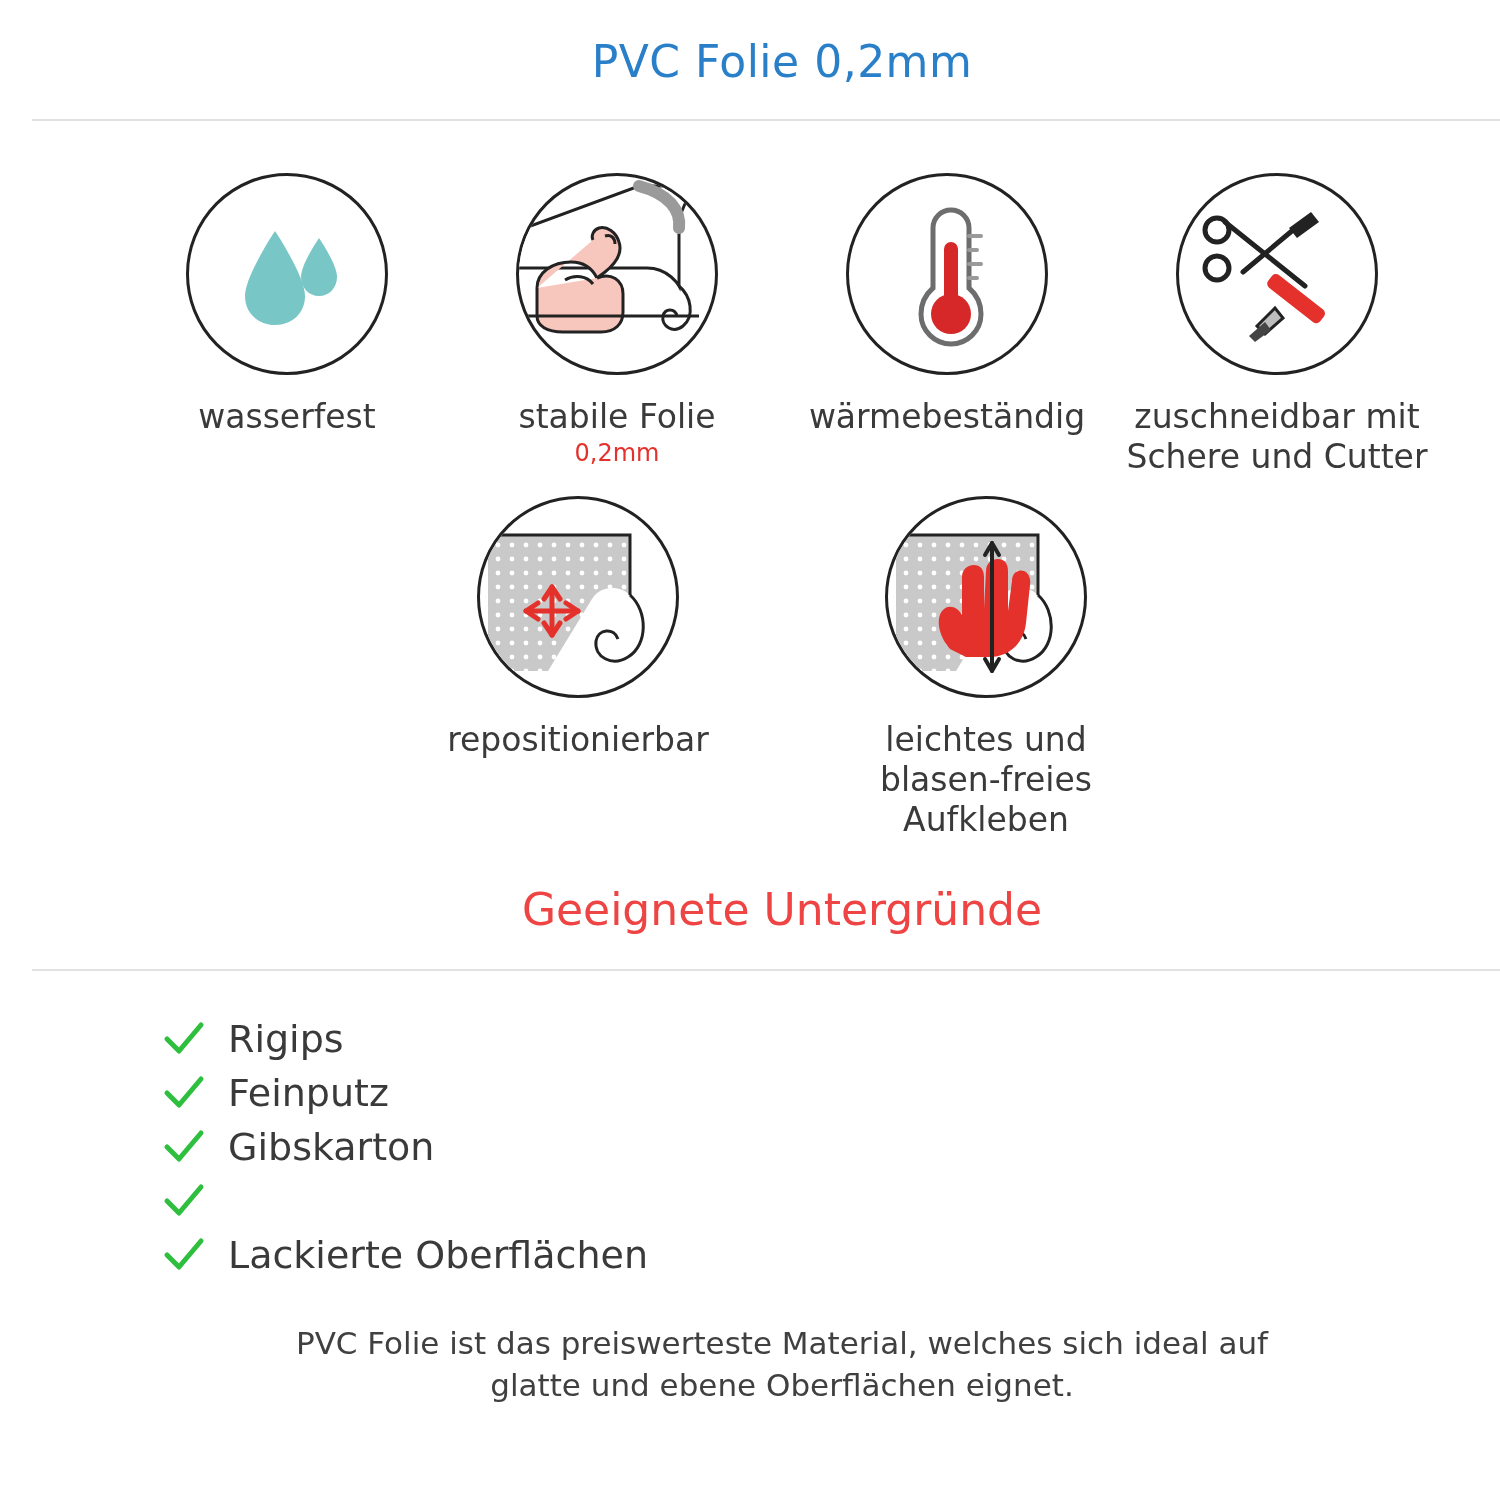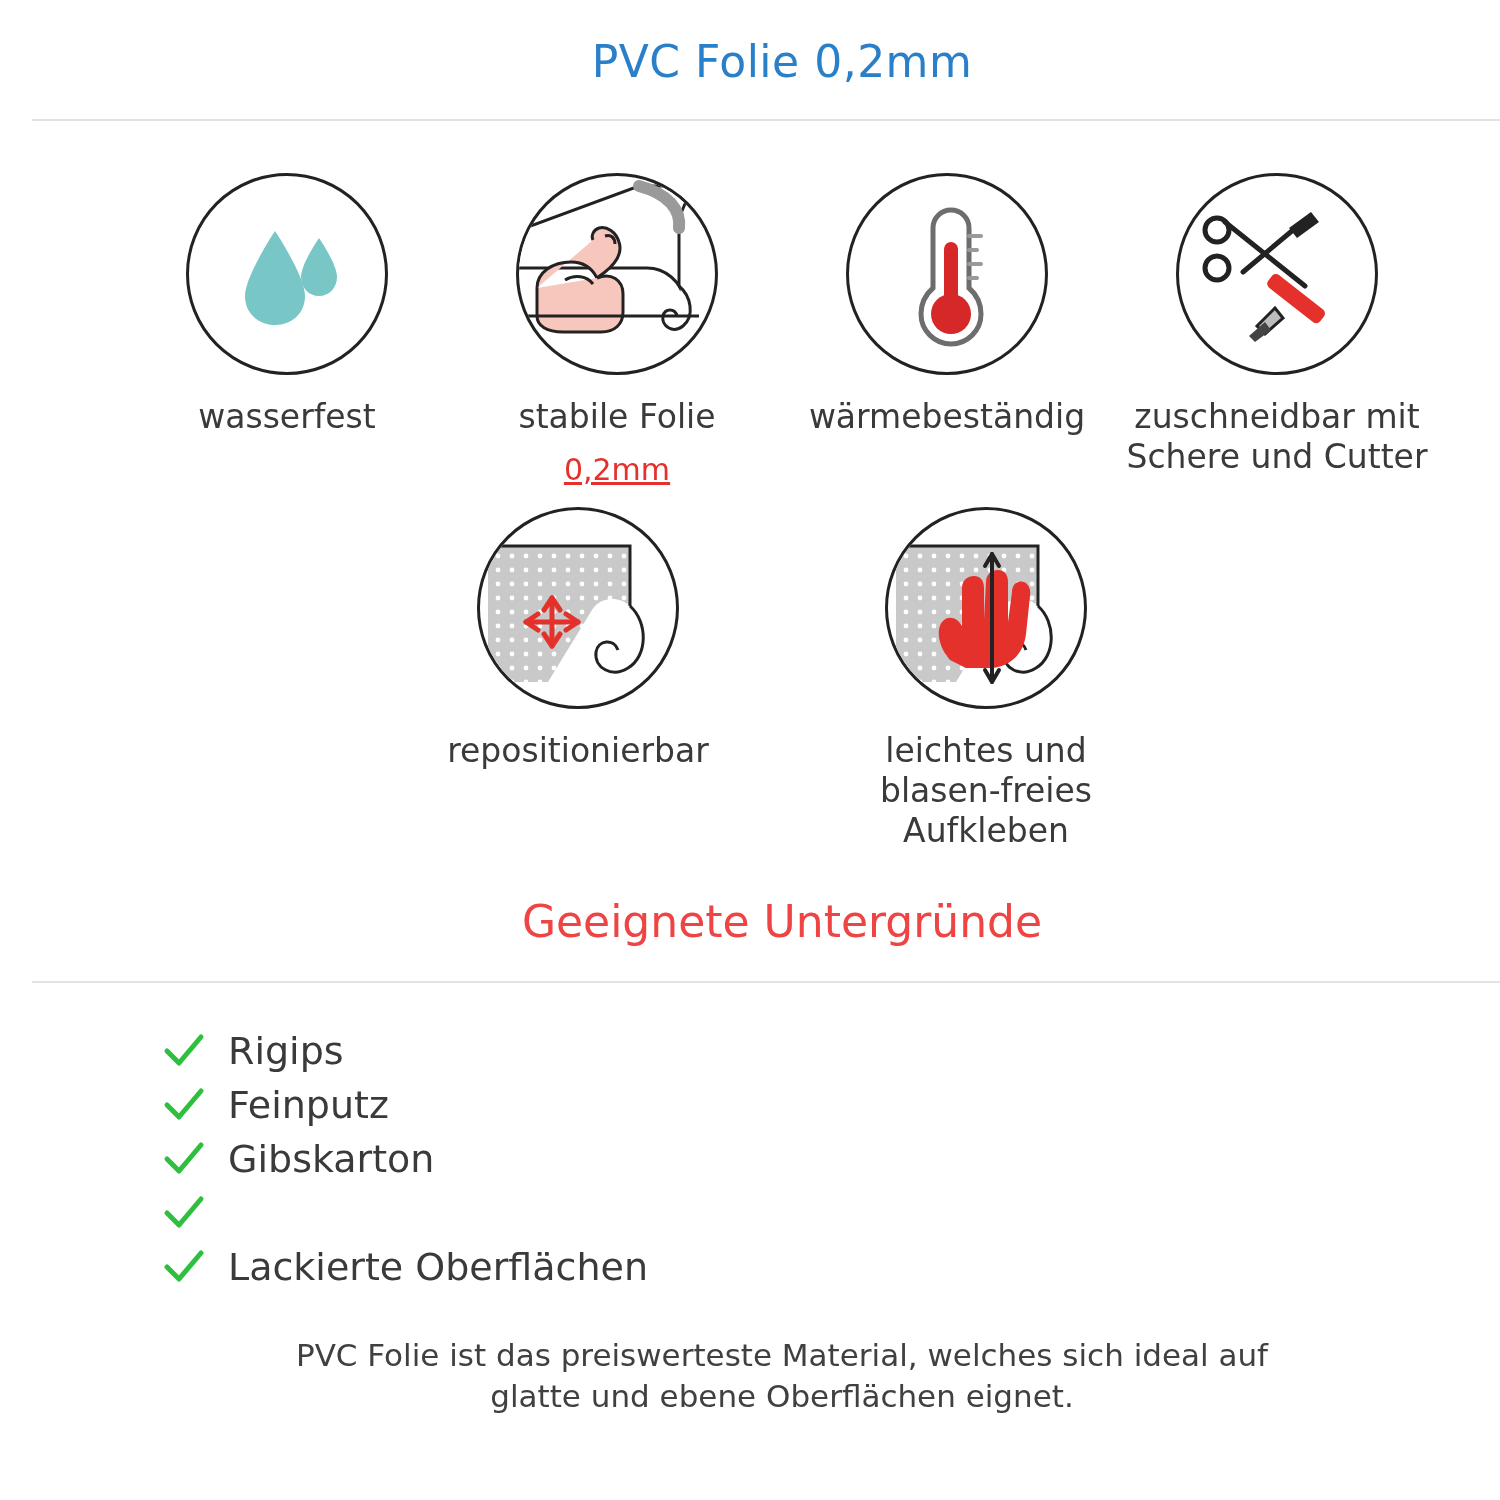--- a/index.html
+++ b/index.html
@@ -69,23 +69,22 @@
   .caption {
     margin-top: 22px;
     text-align: center;
     font-size: 33px;
     line-height: 1.22;
     color: #3a3a3a;
   }
   .caption .sub {
     display: block;
     color: #e4312b;
-    font-size: 30px;
-    margin-top: 15px;
-    text-decoration: underline;
+    font-size: 24px;
+    margin-top: 2px;
   }
 
   
   .subtitle {
     text-align: center;
     color: #ef4444;
     font-size: 44px;
     padding-top: 44px;
     padding-bottom: 0;
   }

